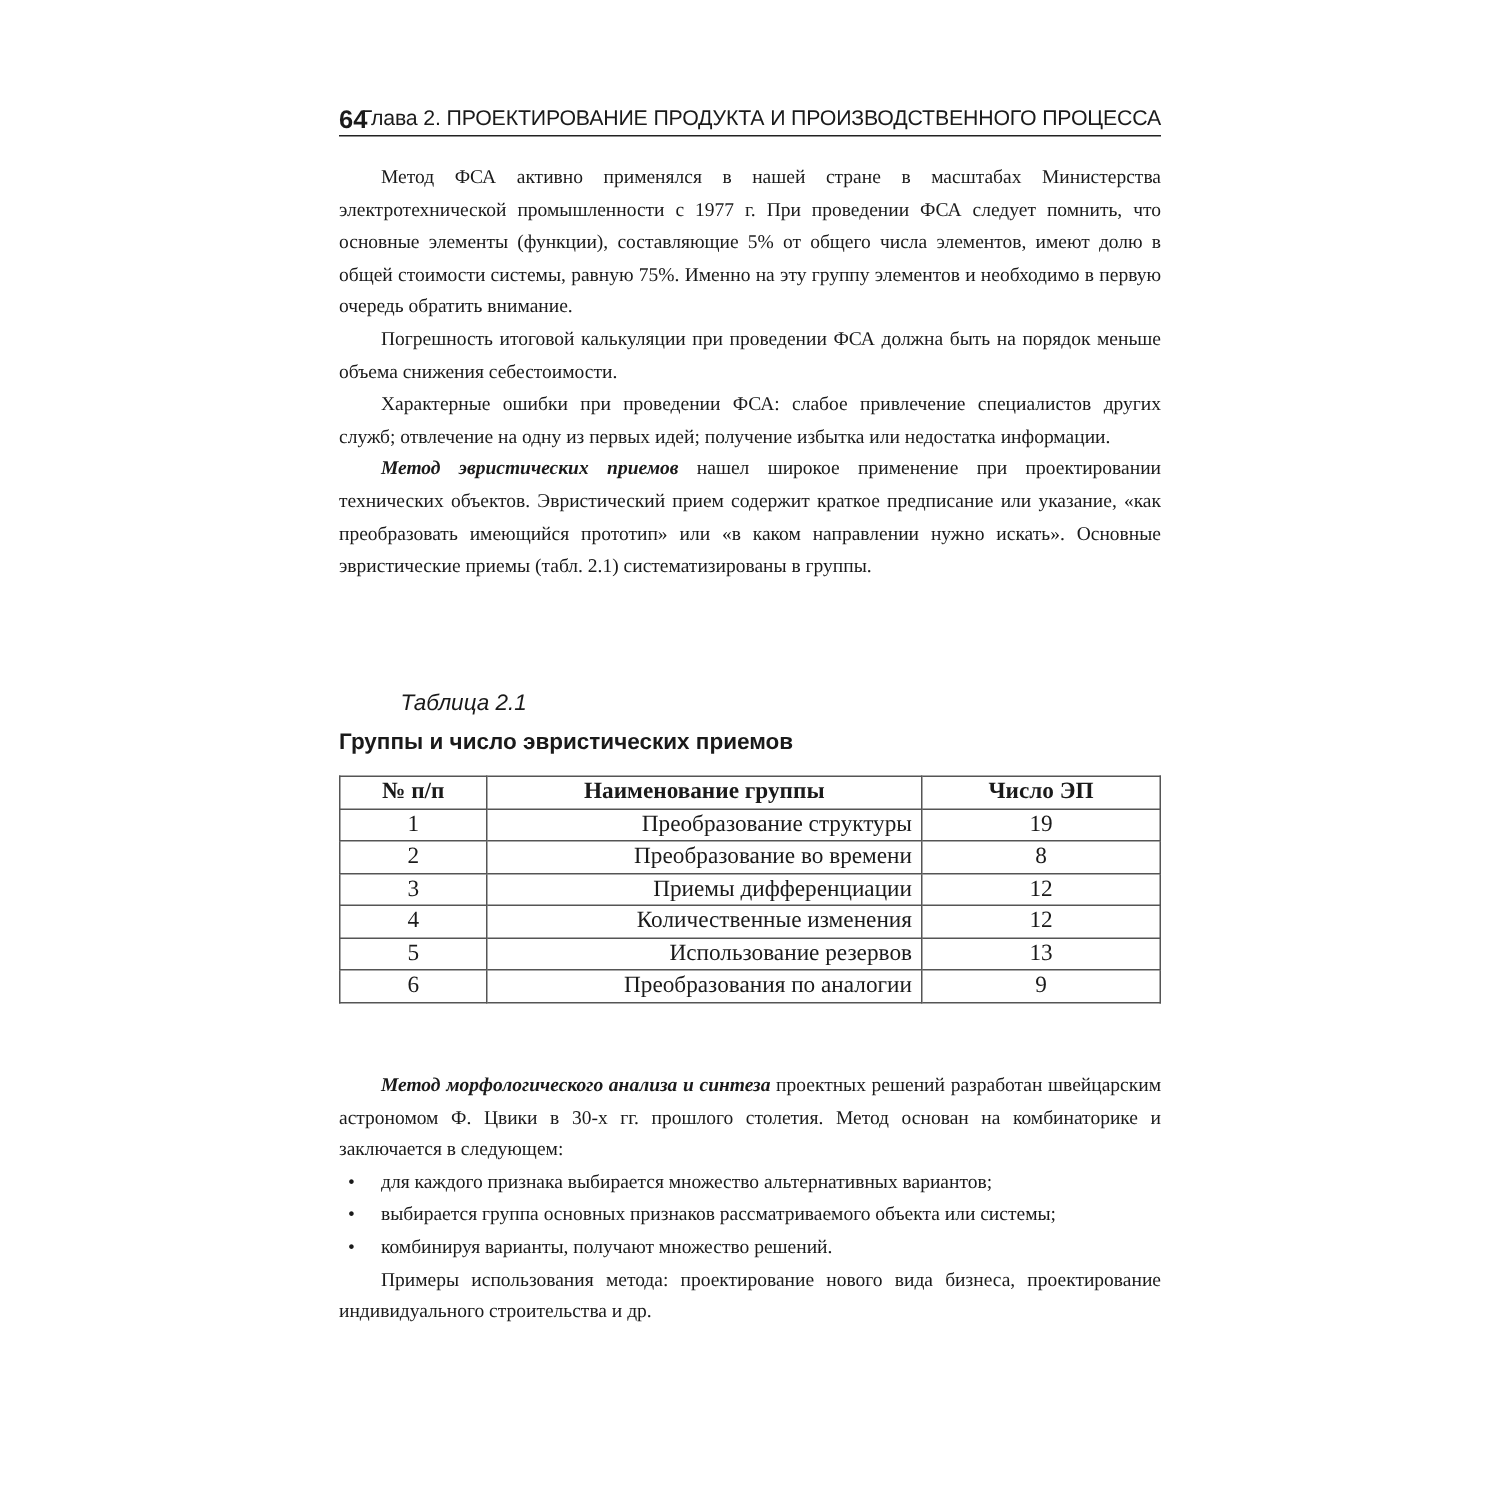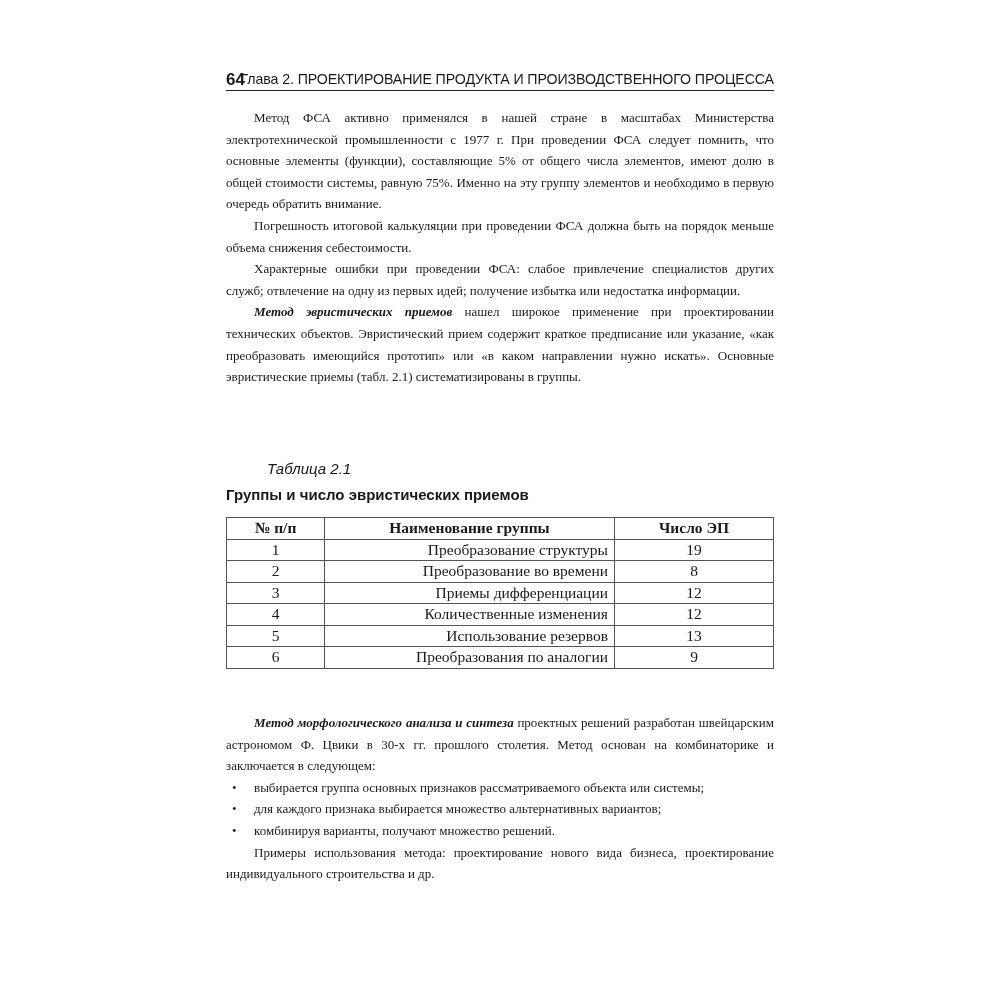--- a/index.html
+++ b/index.html
@@ -93,20 +93,20 @@
         <td class="c">6</td>
         <td class="l">Преобразования по аналогии</td>
         <td class="c">9</td>
       </tr>
     </tbody>
   </table>
 
   <div class="body-text" style="top:712px;">
     <p><span class="em">Метод морфологического анализа и синтеза</span><span> проектных решений разработан швейцарским астрономом Ф. Цвики в 30-х гг. прошлого столетия. Метод основан на комбинаторике и заключается в следующем:</span></p>
     <ul class="bullets">
+      <li>для каждого признака выбирается множество альтернативных вариантов;</li>
       <li>выбирается группа основных признаков рассматриваемого объекта или системы;</li>
-      <li>для каждого признака выбирается множество альтернативных вариантов;</li>
       <li>комбинируя варианты, получают множество решений.</li>
     </ul>
     <p>Примеры использования метода: проектирование нового вида бизнеса, проектирование индивидуального строительства и др.</p>
   </div>
 
 </div>
 
 </body></html>

